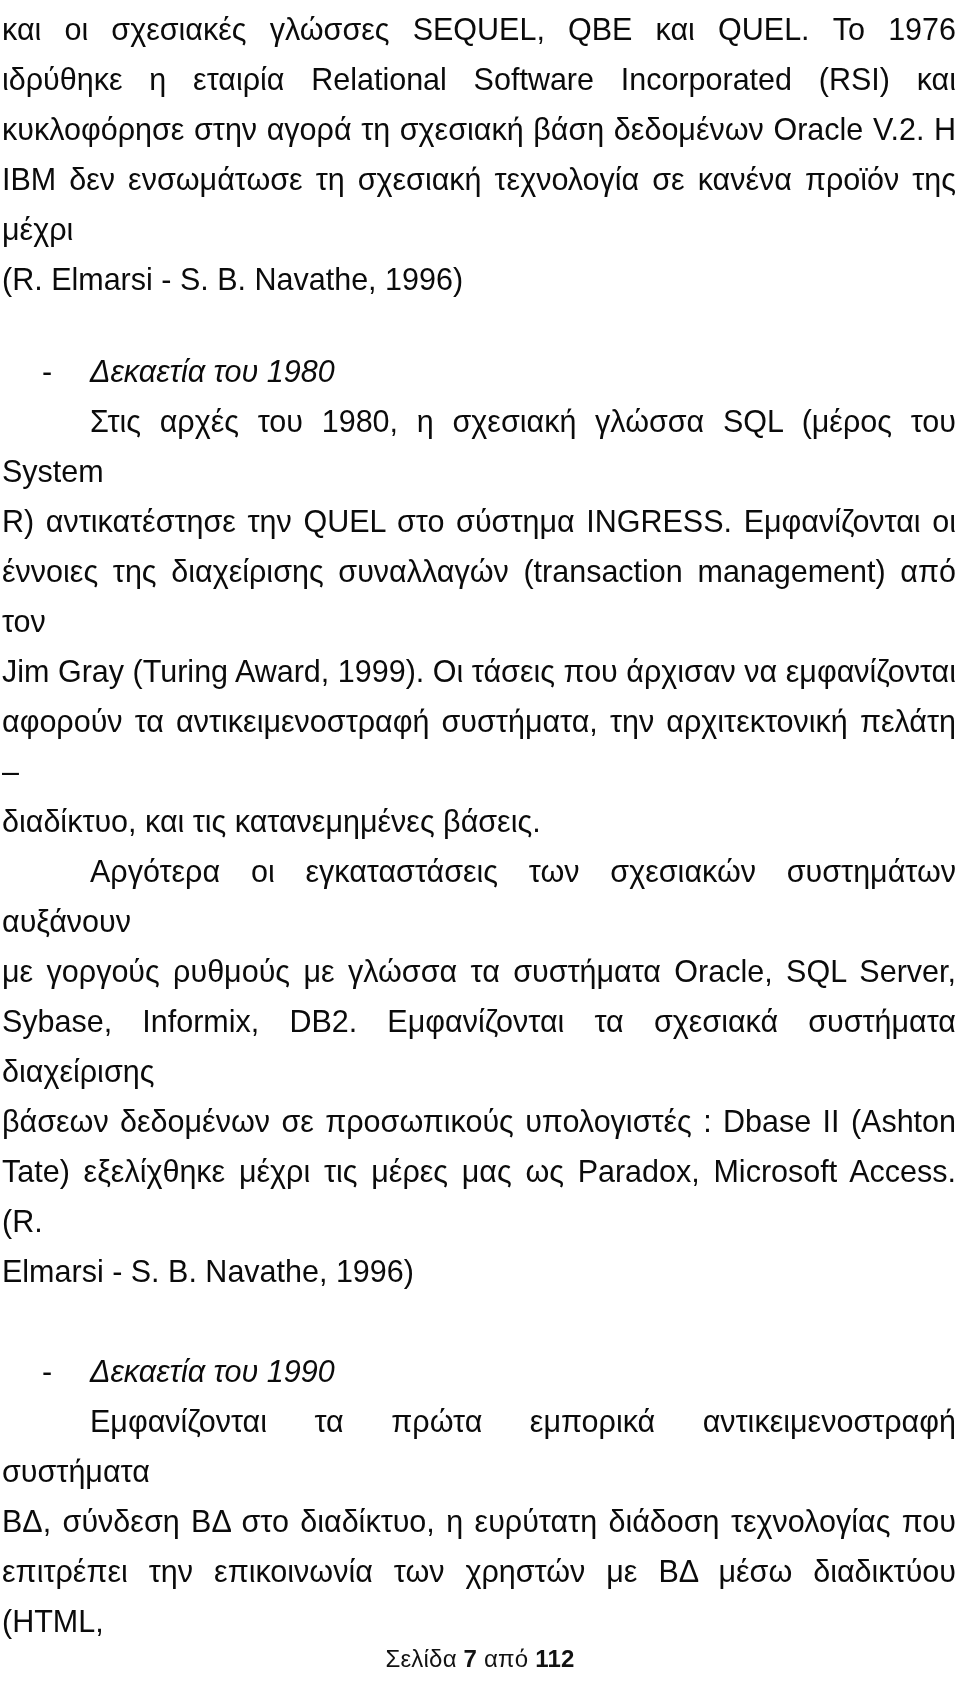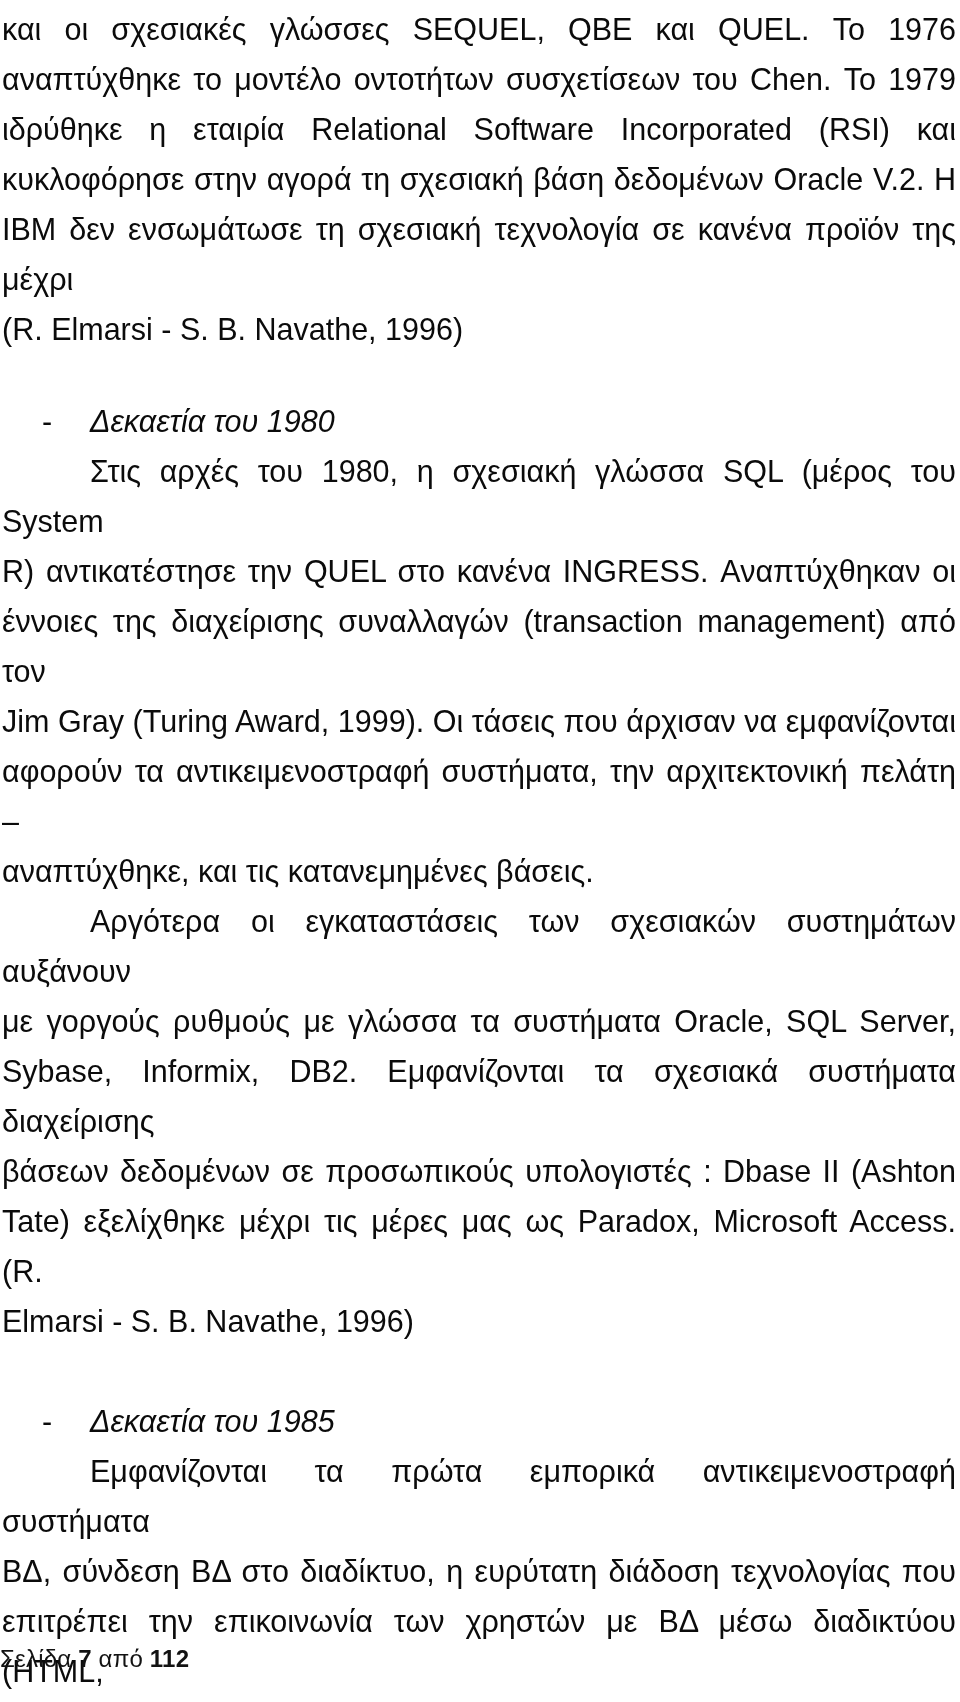--- a/index.html
+++ b/index.html
@@ -55,20 +55,21 @@
   }
   .spacer-md { height: 42px; }
   .spacer-lg { height: 50px; }
 
   
   .footer {
     position: absolute;
     left: 0;
     top: 1645px;
     width: 960px;
+    text-align: center;
     font-family: "Liberation Sans", "DejaVu Sans", sans-serif;
     font-size: 24px;
     color: #121212;
     letter-spacing: 0.2px;
   }
   .footer b { font-weight: 700; }
 
   
   .line {
     display: block;
@@ -88,57 +89,56 @@
 </style>
 </head>
 <body>
 
 <div class="page">
 
   <div class="textcol">
 
     <div style="padding-top:4px;">
       <span class="line">και οι σχεσιακές γλώσσες SEQUEL, QBE και QUEL. Το 1976</span>
-      <span class="line">αναπτύχθηκε το μοντέλο οντοτήτων συσχετίσεων του Chen. Το 1979</span>
       <span class="line">ιδρύθηκε η εταιρία Relational Software Incorporated (RSI) και</span>
       <span class="line">κυκλοφόρησε στην αγορά τη σχεσιακή βάση δεδομένων Oracle V.2. Η</span>
       <span class="line">IBM δεν ενσωμάτωσε τη σχεσιακή τεχνολογία σε κανένα προϊόν της μέχρι</span>
       <span class="line last">(R. Elmarsi - S. B. Navathe, 1996)</span>
     </div>
 
     <div class="spacer-md"></div>
 
     <div class="bullet-row">
       <span class="bullet-dash">-</span>
       <span class="bullet-label">Δεκαετία του 1980</span>
     </div>
 
     <div>
       <span class="line indent-first">Στις αρχές του 1980, η σχεσιακή γλώσσα SQL (μέρος του System</span>
-      <span class="line">R) αντικατέστησε την QUEL στο κανένα INGRESS. Αναπτύχθηκαν οι</span>
+      <span class="line">R) αντικατέστησε την QUEL στο σύστημα INGRESS. Εμφανίζονται οι</span>
       <span class="line">έννοιες της διαχείρισης συναλλαγών (transaction management) από τον</span>
       <span class="line">Jim Gray (Turing Award, 1999). Οι τάσεις που άρχισαν να εμφανίζονται</span>
       <span class="line">αφορούν τα αντικειμενοστραφή συστήματα, την αρχιτεκτονική πελάτη –</span>
-      <span class="line last">αναπτύχθηκε, και τις κατανεμημένες βάσεις.</span>
+      <span class="line last">διαδίκτυο, και τις κατανεμημένες βάσεις.</span>
     </div>
 
     <div>
       <span class="line indent-first">Αργότερα οι εγκαταστάσεις των σχεσιακών συστημάτων αυξάνουν</span>
       <span class="line">με γοργούς ρυθμούς με γλώσσα τα συστήματα Oracle, SQL Server,</span>
       <span class="line">Sybase, Informix, DB2. Εμφανίζονται τα σχεσιακά συστήματα διαχείρισης</span>
       <span class="line">βάσεων δεδομένων σε προσωπικούς υπολογιστές : Dbase II (Ashton</span>
       <span class="line">Tate) εξελίχθηκε μέχρι τις μέρες μας ως Paradox, Microsoft Access. (R.</span>
       <span class="line last">Elmarsi - S. B. Navathe, 1996)</span>
     </div>
 
     <div class="spacer-lg"></div>
 
     <div class="bullet-row">
       <span class="bullet-dash">-</span>
-      <span class="bullet-label">Δεκαετία του 1985</span>
+      <span class="bullet-label">Δεκαετία του 1990</span>
     </div>
 
     <div>
       <span class="line indent-first">Εμφανίζονται τα πρώτα εμπορικά αντικειμενοστραφή συστήματα</span>
       <span class="line">ΒΔ, σύνδεση ΒΔ στο διαδίκτυο, η ευρύτατη διάδοση τεχνολογίας που</span>
       <span class="line">επιτρέπει την επικοινωνία των χρηστών με ΒΔ μέσω διαδικτύου (HTML,</span>
 
     </div>
 
   </div>

